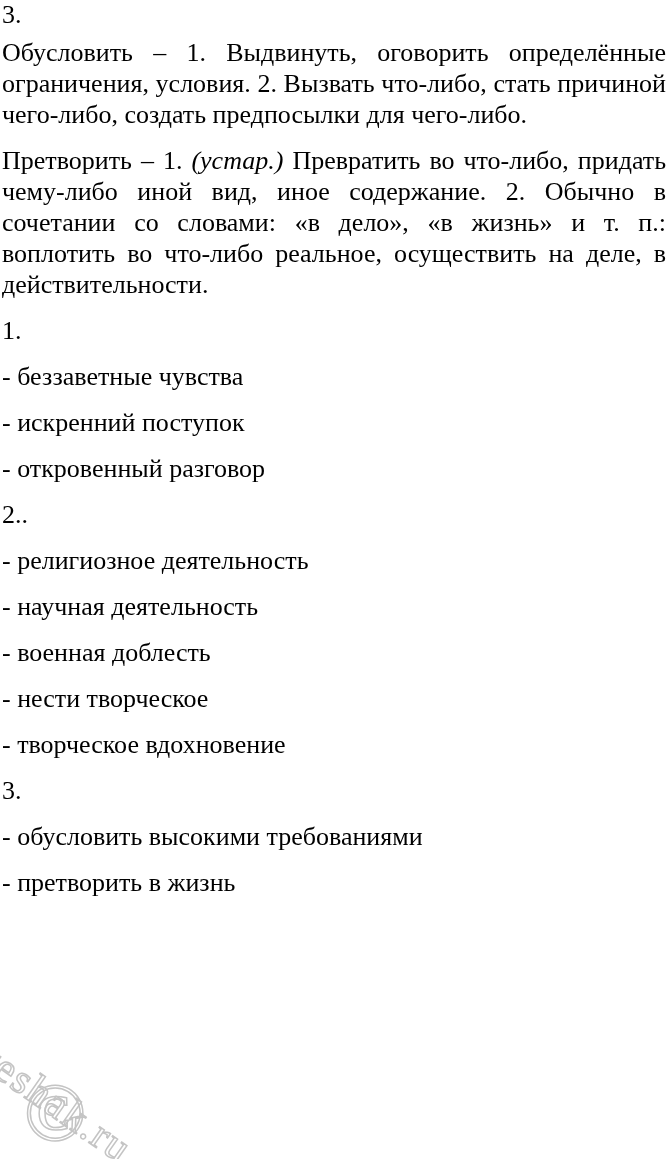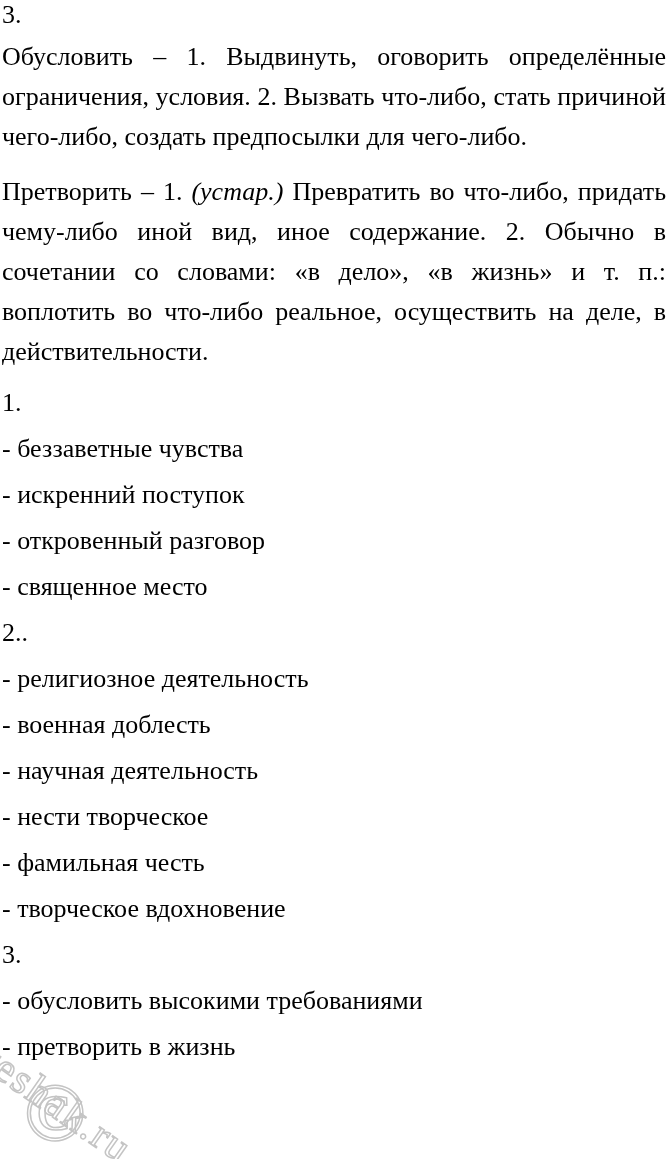--- a/index.html
+++ b/index.html
@@ -21,21 +21,21 @@
   .header-row {
     display: flex;
     justify-content: space-between;
     align-items: baseline;
     font-size: 26px;
     line-height: 27px;
     margin-bottom: 9px;
   }
   p.para {
     font-size: 26px;
-    line-height: 40px;
+    line-height: 31px;
     text-align: justify;
     margin-bottom: 15px;
   }
   p.line {
     font-size: 26px;
     line-height: 31px;
     margin-bottom: 15px;
     white-space: nowrap;
   }
   .italic { font-style: italic; }
@@ -86,27 +86,25 @@
   <p class="para">Обусловить – 1. Выдвинуть, оговорить определённые ограничения, условия. 2. Вызвать что-либо, стать причиной чего-либо, создать предпосылки для чего-либо.</p>
 
   <p class="para"><span>Претворить – 1. </span><span class="italic">(устар.)</span><span> Превратить во что-либо, придать чему-либо иной вид, иное содержание. 2. Обычно в сочетании со словами: «в дело», «в жизнь» и т. п.: воплотить во что-либо реальное, осуществить на деле, в действительности.</span></p>
 
 
 
   <p class="line">1.</p>
   <p class="line">- беззаветные чувства</p>
   <p class="line">- искренний поступок</p>
   <p class="line">- откровенный разговор</p>
-  <p class="line">- священное место</p>
 
   <p class="line">2..</p>
   <p class="line">- религиозное деятельность</p>
+  <p class="line">- научная деятельность</p>
   <p class="line">- военная доблесть</p>
-  <p class="line">- научная деятельность</p>
   <p class="line">- нести творческое</p>
-  <p class="line">- фамильная честь</p>
   <p class="line">- творческое вдохновение</p>
 
   <p class="line">3.</p>
   <p class="line">- обусловить высокими требованиями</p>
   <p class="line">- претворить в жизнь</p>
 
 </div>
 
 </body></html>

